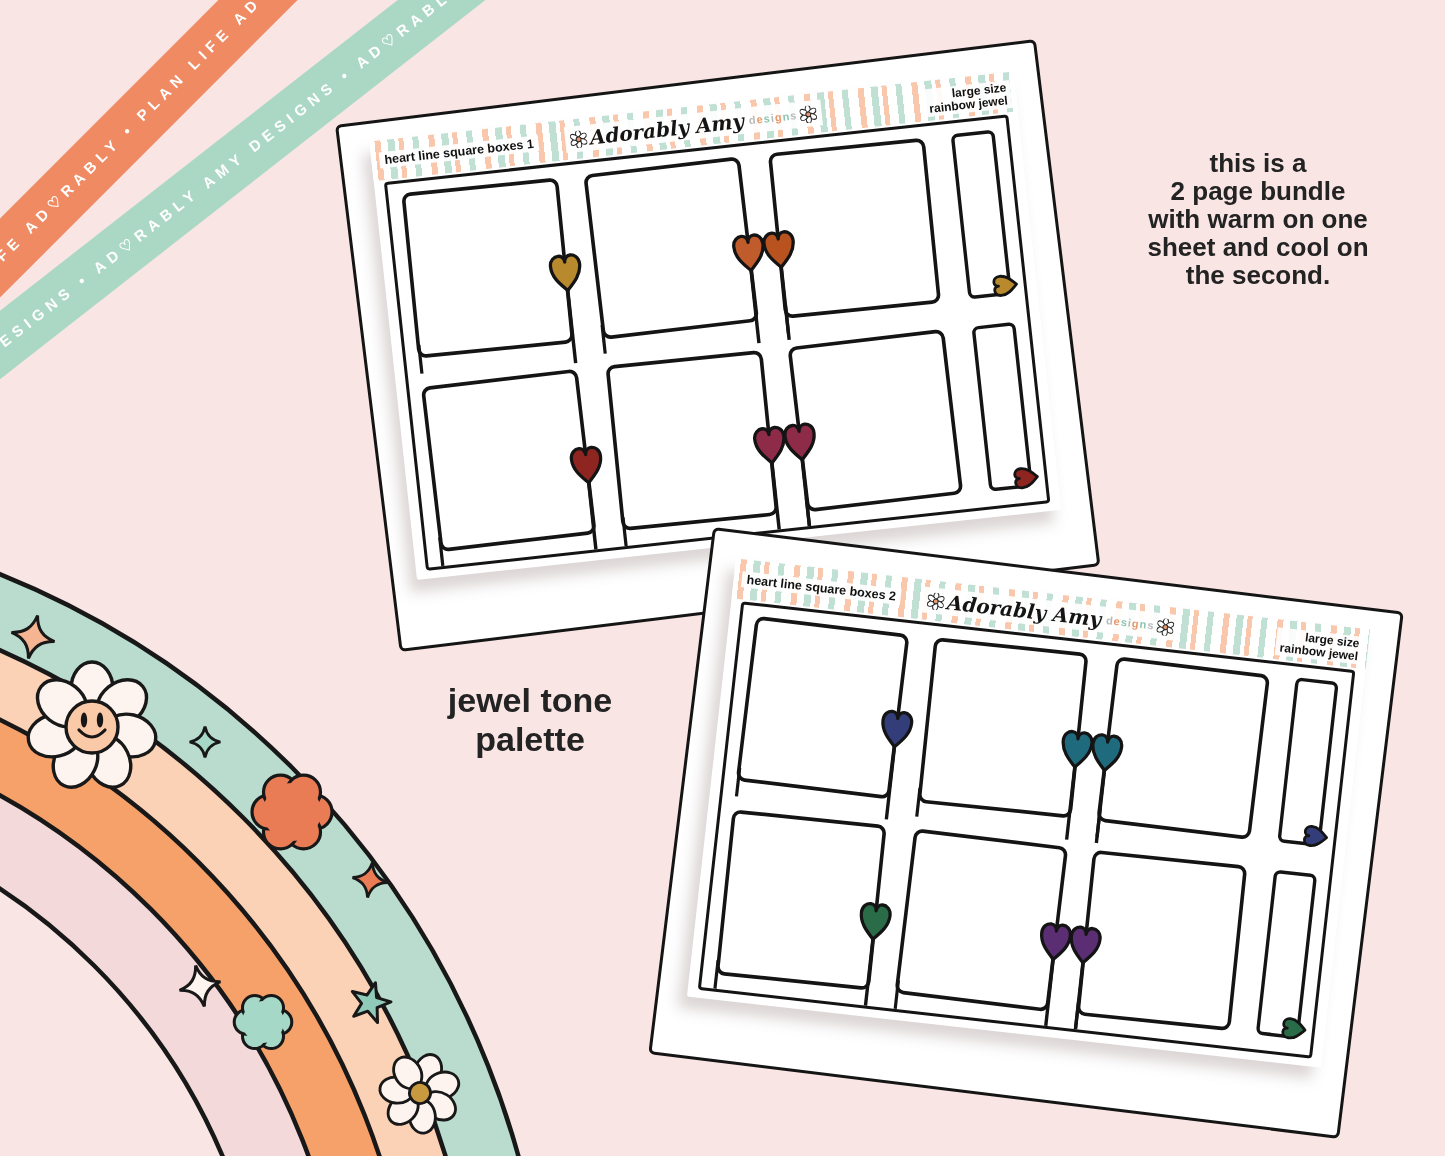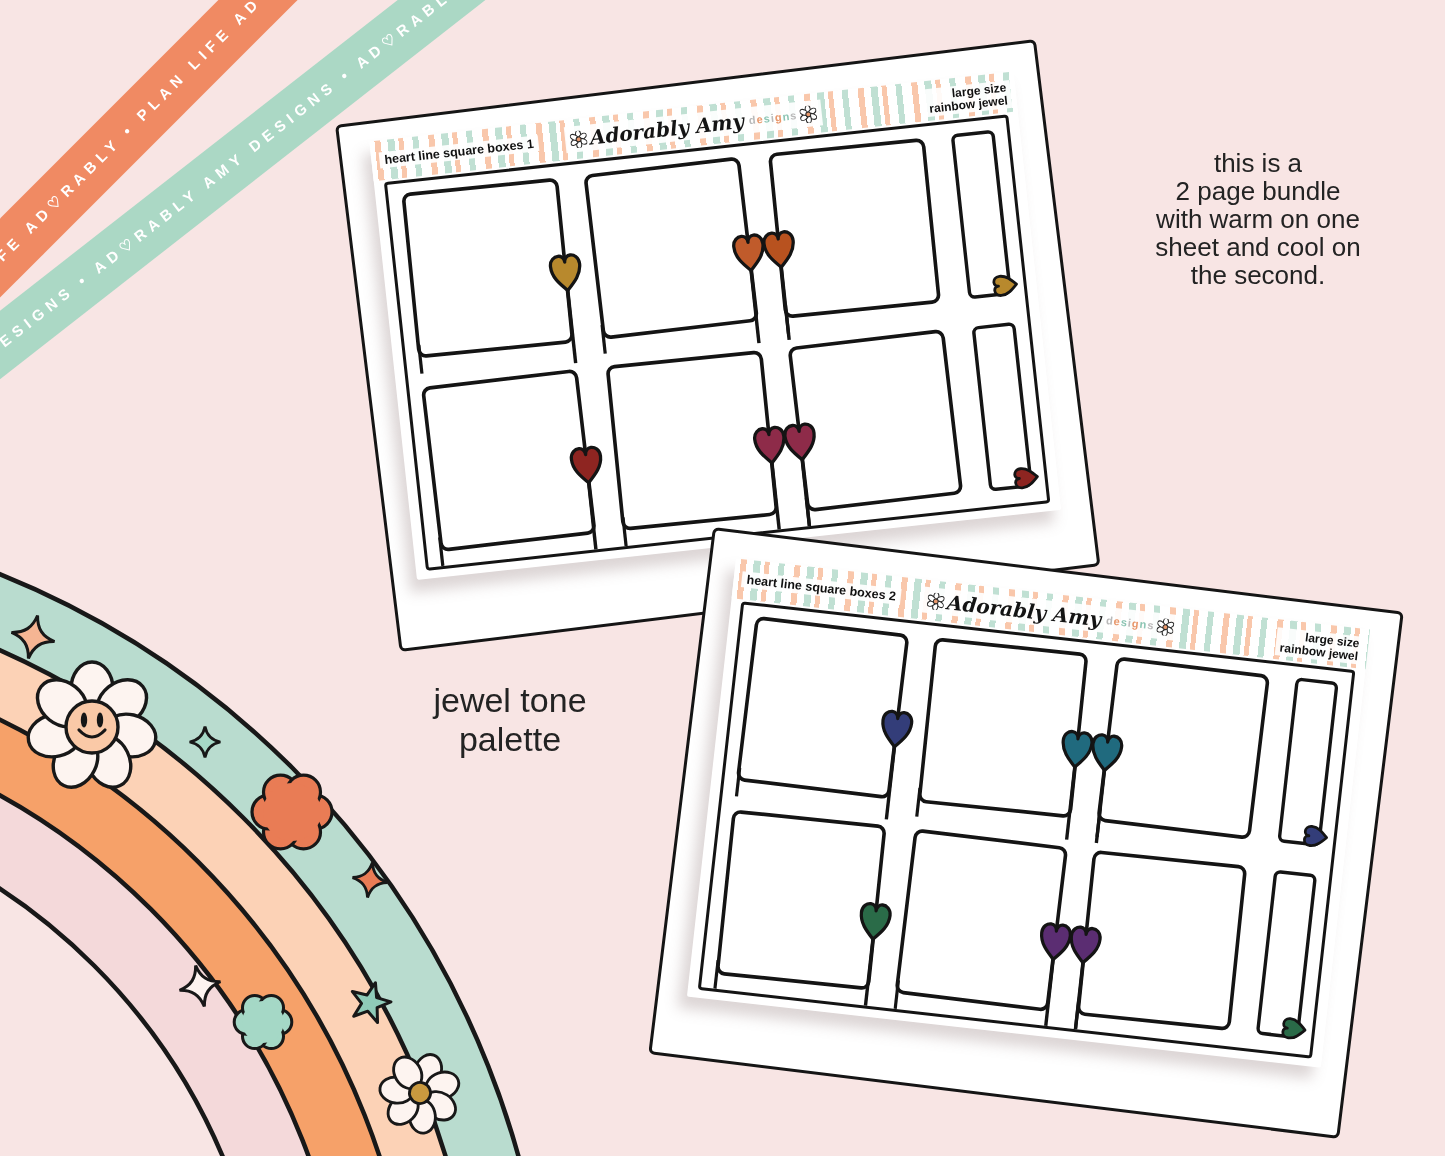--- a/index.html
+++ b/index.html
@@ -29,23 +29,23 @@
     background:rgba(255,255,255,.92);padding:1px 5px;}
   .logo-script{font-family:"DejaVu Serif",serif;font-style:italic;font-weight:bold;font-size:20px;color:#141414;white-space:nowrap;}
   .logo-sub{display:inline-flex;margin-left:2px;}
   .logo-sub span{font-weight:bold;font-size:11px;letter-spacing:1px;}
   .band-size{position:absolute;right:5px;top:55%;transform:translateY(-50%);text-align:right;font-size:12px;font-weight:bold;
     line-height:1.08;color:#111;background:rgba(255,255,255,.9);padding:1px 4px;white-space:nowrap;}
   .band-size .size-line{display:block;}
   .cutbox{position:absolute;left:10px;right:10px;top:42px;bottom:8px;border:3.5px solid #141414;border-radius:4px;}
   .grid-svg{position:absolute;left:0;top:0;width:100%;height:100%;}
   
-  .note{position:absolute;font-weight:normal;color:#232323;text-align:center;white-space:pre-line;}
+  .note{position:absolute;font-weight:bold;color:#232323;text-align:center;white-space:pre-line;}
   #bundle-note{left:1113px;top:149px;width:290px;font-size:26px;line-height:28px;}
-  #palette-note{left:380px;top:681px;width:260px;font-size:34px;line-height:39px;}
+  #palette-note{left:400px;top:681px;width:260px;font-size:34px;line-height:39px;}
 </style>
 </head>
 <body>
 
 <div class="stage" id="stage" style="background: rgb(248, 229, 228);">
 
   <div class="ribbon" id="ribbon-0" style="background: rgb(240, 138, 99);">
     <span class="ribbon-text" style="color: rgb(255, 255, 255);">PLAN LIFE AD♡RABLY • PLAN LIFE AD♡RABLY • PLAN LIFE AD♡RABLY • PLAN LIFE AD♡RABLY • PLAN LIFE AD♡RABLY • PLAN LIFE AD♡RABLY</span>
   </div>
   <div class="ribbon" id="ribbon-1" style="background: rgb(171, 216, 197);">

